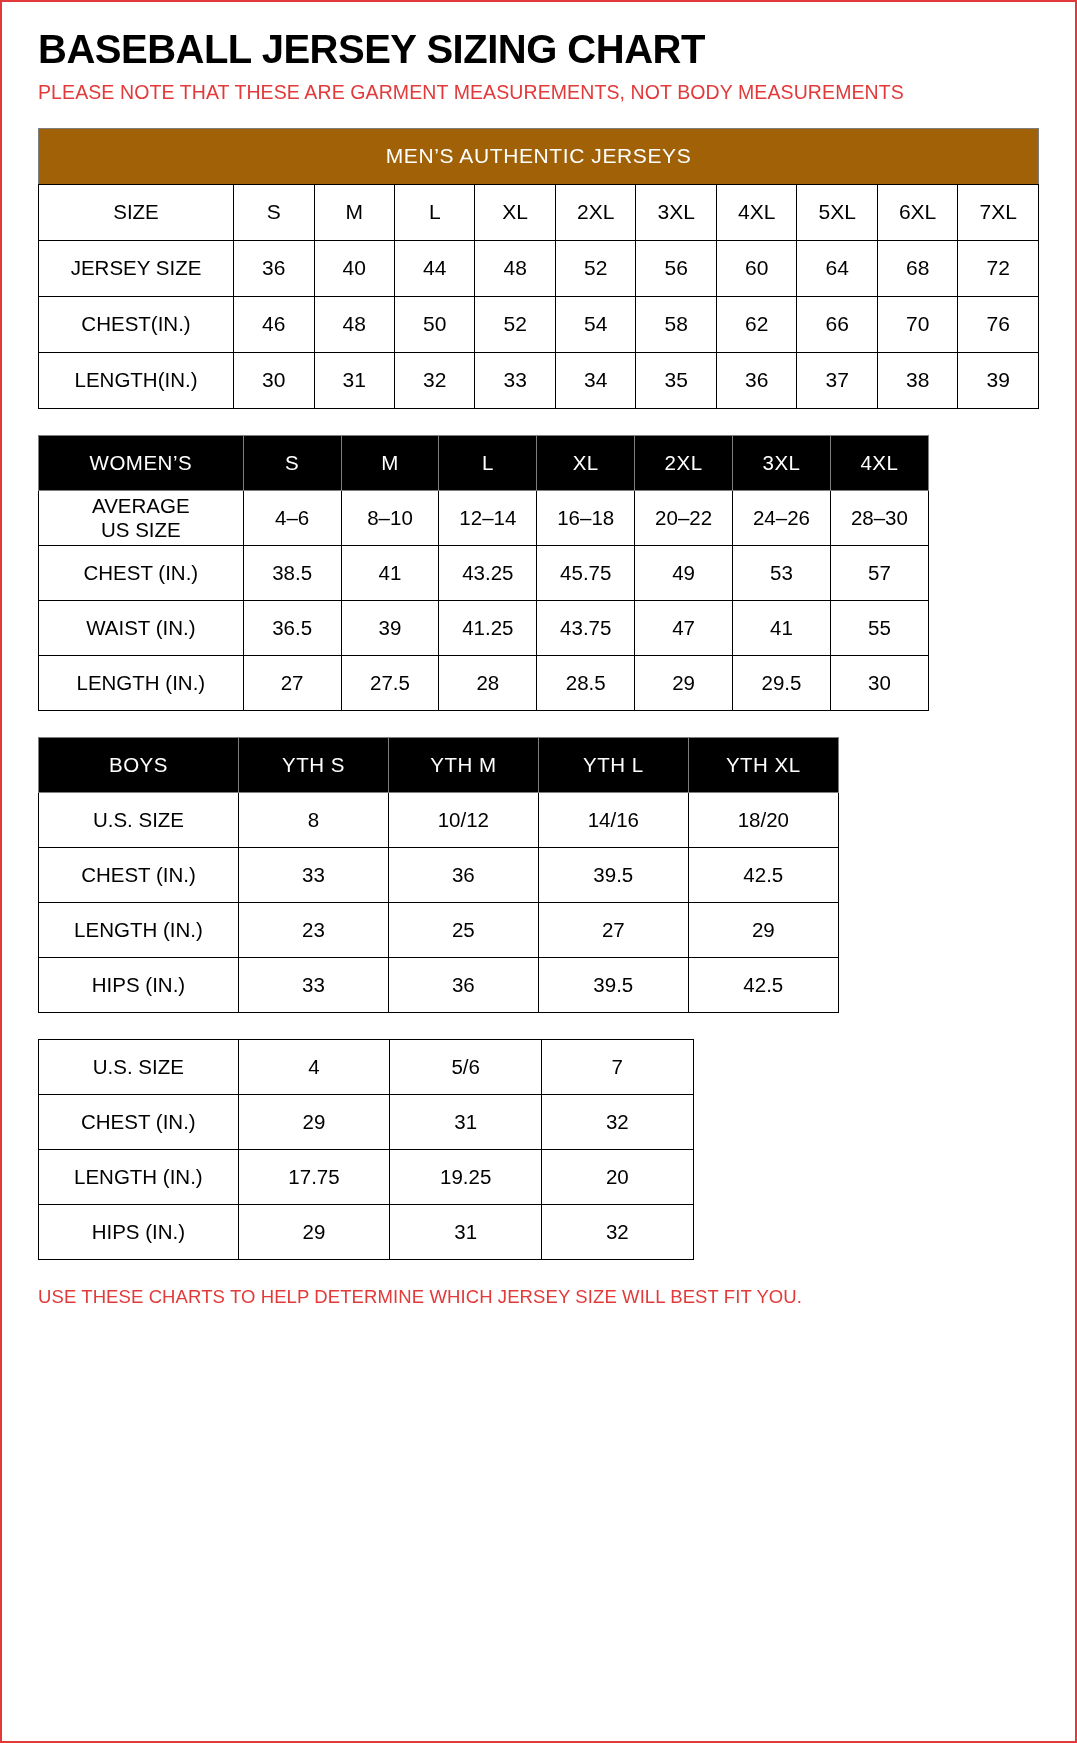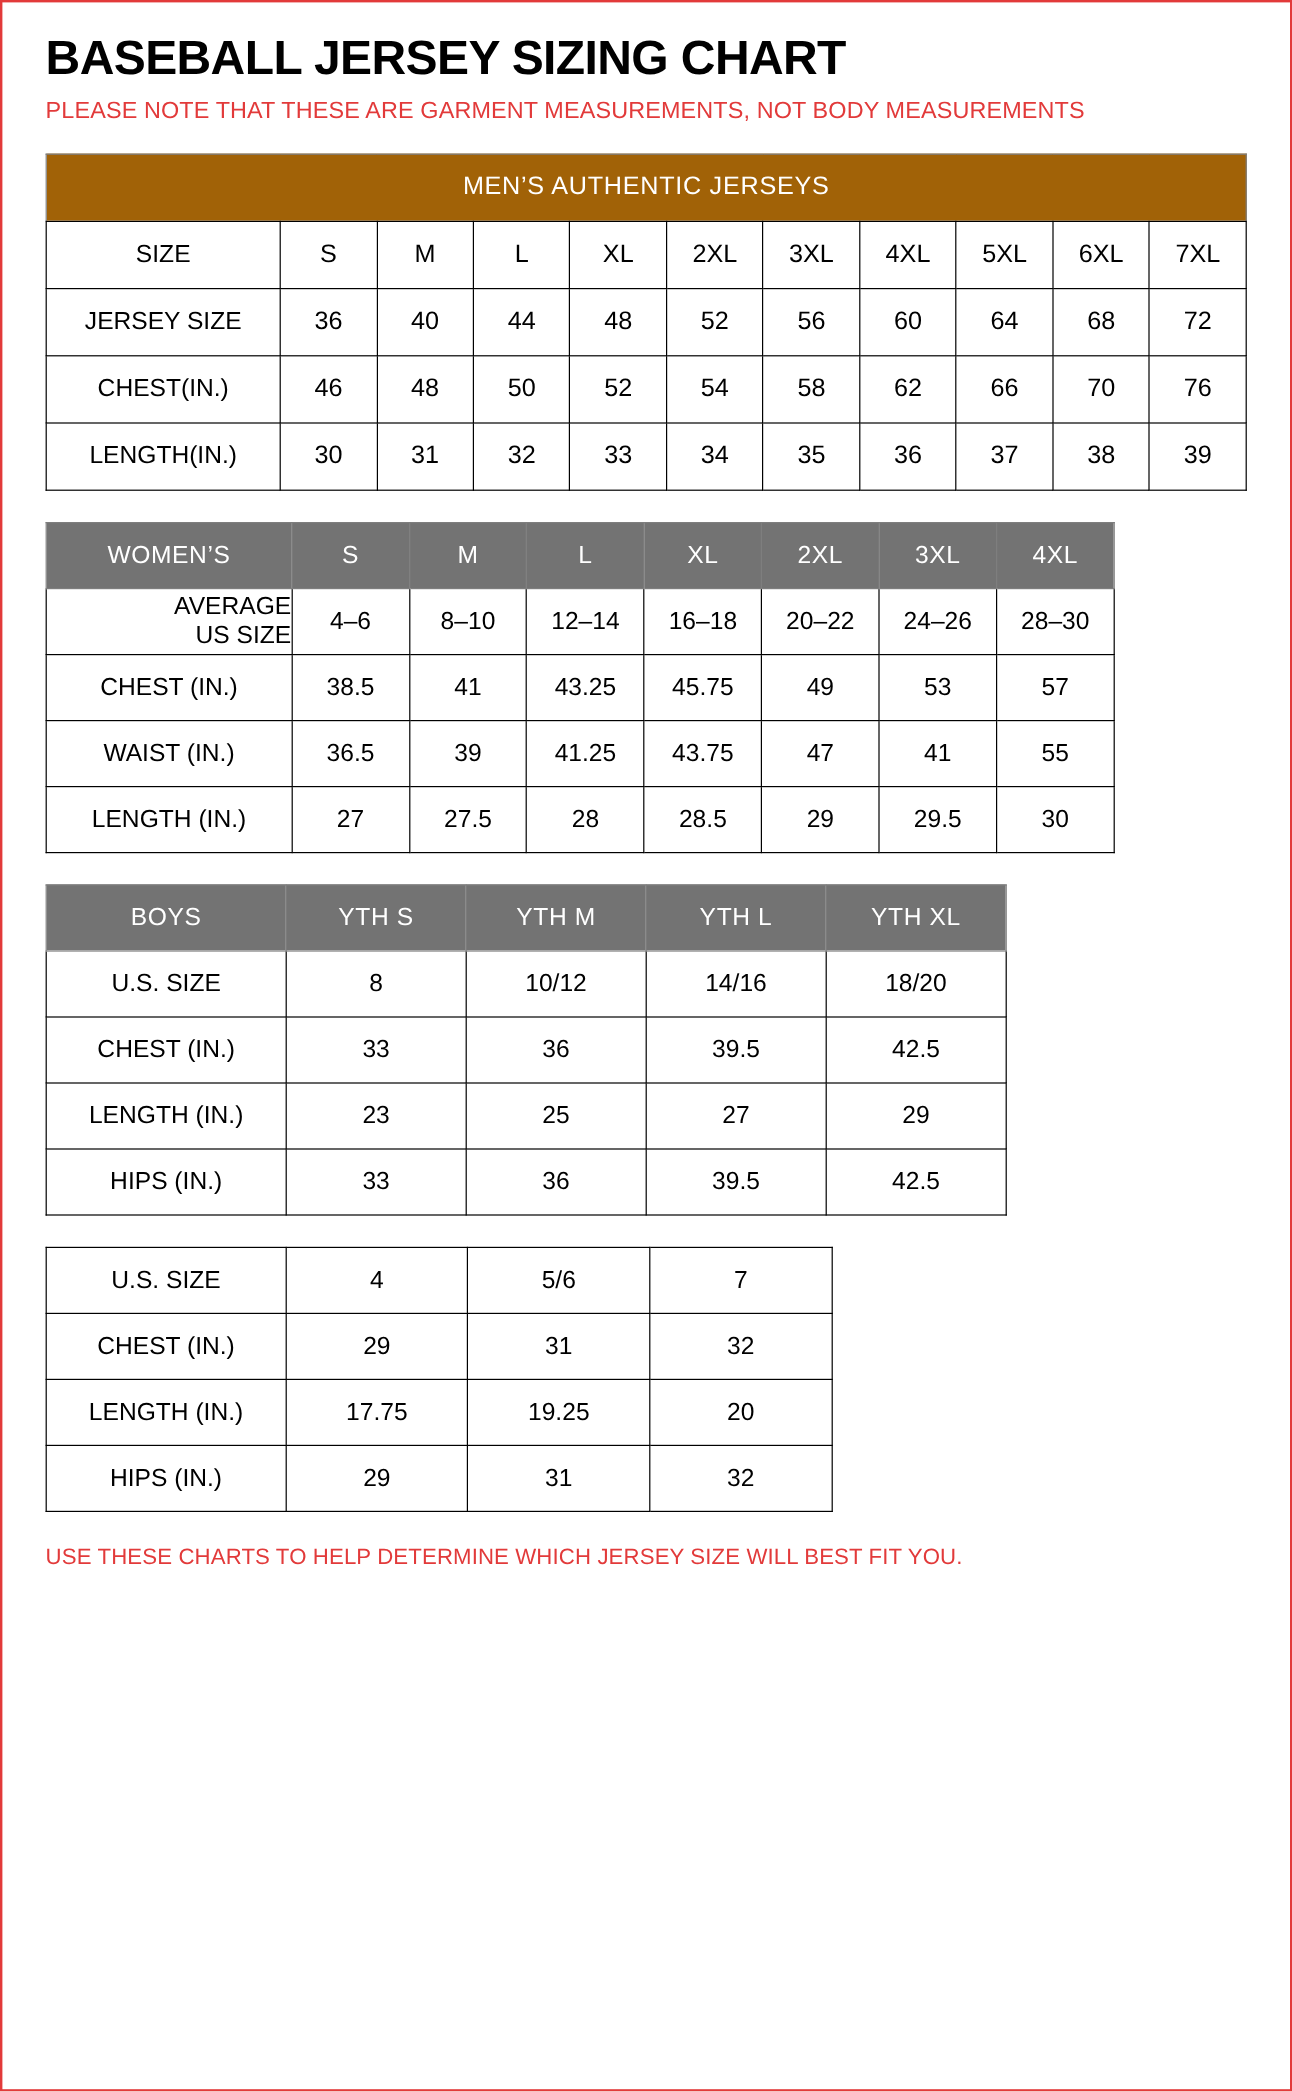--- a/index.html
+++ b/index.html
@@ -56,21 +56,21 @@
   }
   .bandhead td {
     background: #a16207;
     color: #ffffff;
     font-size: 25px;
     letter-spacing: 0.6px;
     height: 56px;
     border: 1px solid #7e7e7e;
   }
   .grayhead td {
-    background: #737373;
+    background: #000000;
     color: #ffffff;
     border: 1px solid #7e7e7e;
     font-size: 21px;
     height: 56px;
     letter-spacing: 0.5px;
   }
   
   .men td {
     border: 1px solid #000000;
     height: 55px;
@@ -90,21 +90,20 @@
   }
   .women tr.grayhead td, .boys tr.grayhead td, .pre tr.grayhead td {
     border: 1px solid #7e7e7e;
   }
   .rowlabel {
     text-align: center;
     font-size: 20px;
   }
   .two-line {
     line-height: 1.18;
-    text-align: right;
   }
   .footer {
     color: #e23a3a;
     font-size: 18.5px;
     letter-spacing: 0.1px;
     margin-top: 6px;
   }
   .men-wrap { margin-bottom: 26px; }
 </style>
 </head>

